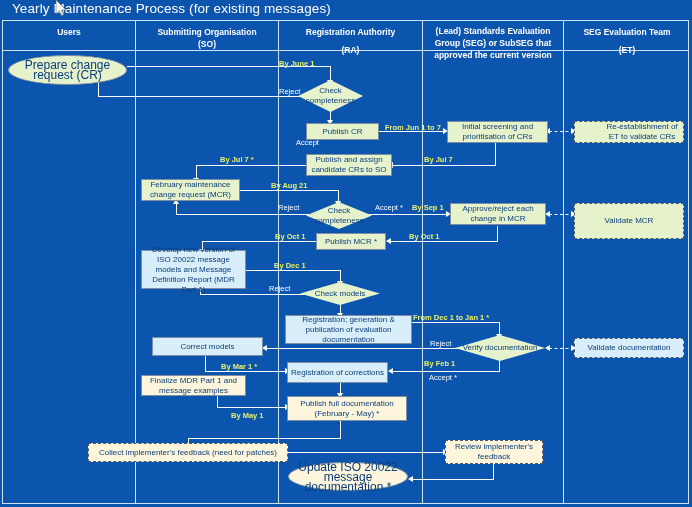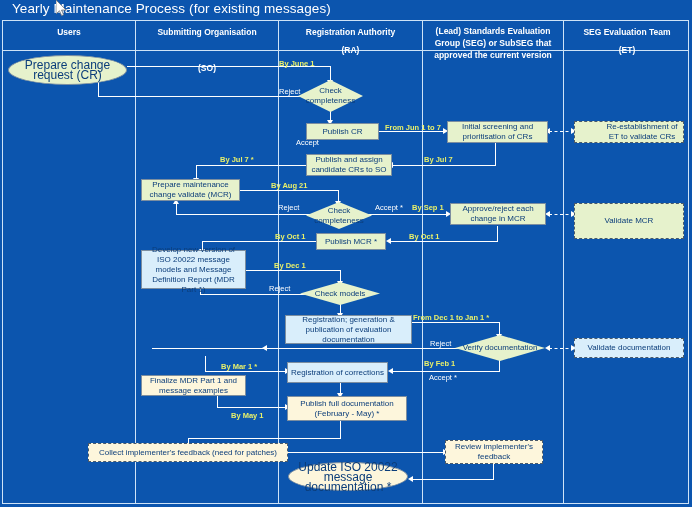--- a/index.html
+++ b/index.html
@@ -79,21 +79,21 @@
   <div class="vline" style="left:135px;"></div>
   <div class="vline" style="left:278px;"></div>
   <div class="vline" style="left:422px;"></div>
   <div class="vline" style="left:563px;"></div>
 
   <div class="colhead" style="left:4px;top:26px;width:130px;">
     <div>Users</div>
   </div>
   <div class="colhead" style="left:137px;top:26px;width:140px;">
     <div>Submitting Organisation</div>
-    <div style="margin-top:24px;">(SO)</div>
+    <div style="margin-top:0;">(SO)</div>
   </div>
   <div class="colhead" style="left:280px;top:26px;width:141px;">
     <div>Registration Authority</div>
     <div style="margin-top:6px;">(RA)</div>
   </div>
   <div class="colhead" style="left:424px;top:25px;width:138px;">
     <div>(Lead) Standards Evaluation Group (SEG) or SubSEG that approved the current version</div>
   </div>
   <div class="colhead" style="left:565px;top:26px;width:124px;">
     <div>SEG Evaluation Team</div>
@@ -206,21 +206,21 @@
   </div>
 
   <div class="node rect green" style="left:306px;top:123px;width:73px;height:17px;">Publish CR</div>
 
   <div class="node rect green" style="left:447px;top:121px;width:101px;height:22px;">Initial  screening and prioritisation of CRs</div>
 
   <div class="node dashed green" style="left:574px;top:121px;width:110px;height:22px;padding-left:29px;">Re-establishment of ET to validate CRs</div>
 
   <div class="node rect green" style="left:306px;top:154px;width:86px;height:22px;">Publish and assign candidate CRs to SO</div>
 
-  <div class="node rect green" style="left:141px;top:179px;width:99px;height:22px;">Prepare maintenance change validate (MCR)</div>
+  <div class="node rect green" style="left:141px;top:179px;width:99px;height:22px;">February maintenance change request (MCR)</div>
 
   <div class="diamond" style="left:306px;top:202px;width:66px;height:27px;">
     <div class="dshape"></div>
     <div class="dlabel">Check completeness</div>
   </div>
 
   <div class="node rect green" style="left:450px;top:203px;width:96px;height:22px;">Approve/reject each change in MCR</div>
 
   <div class="node dashed green" style="left:574px;top:203px;width:110px;height:36px;">Validate MCR</div>
 
@@ -235,20 +235,21 @@
 
   <div class="node rect cyan" style="left:285px;top:315px;width:127px;height:29px;">Registration; generation  &amp; publication of evaluation documentation</div>
 
   <div class="diamond" style="left:455px;top:335px;width:90px;height:26px;">
     <div class="dshape"></div>
     <div class="dlabel">Verify documentation</div>
   </div>
 
   <div class="node dashed cyan" style="left:574px;top:338px;width:110px;height:20px;">Validate documentation</div>
 
+  <div class="node rect cyan" style="left:152px;top:337px;width:111px;height:19px;">Correct models</div>
 
   <div class="node rect cyan" style="left:287px;top:362px;width:101px;height:21px;">Registration of corrections</div>
 
   <div class="node rect cream" style="left:141px;top:375px;width:105px;height:21px;">Finalize MDR Part 1 and message examples</div>
 
   <div class="node rect cream" style="left:287px;top:396px;width:120px;height:25px;">Publish full documentation (February - May) *</div>
 
   <div class="node dashed cream" style="left:88px;top:443px;width:200px;height:19px;">Collect implementer's feedback (need for patches)</div>
 
   <div class="node dashed cream" style="left:445px;top:440px;width:98px;height:24px;">Review implementer's feedback</div>

